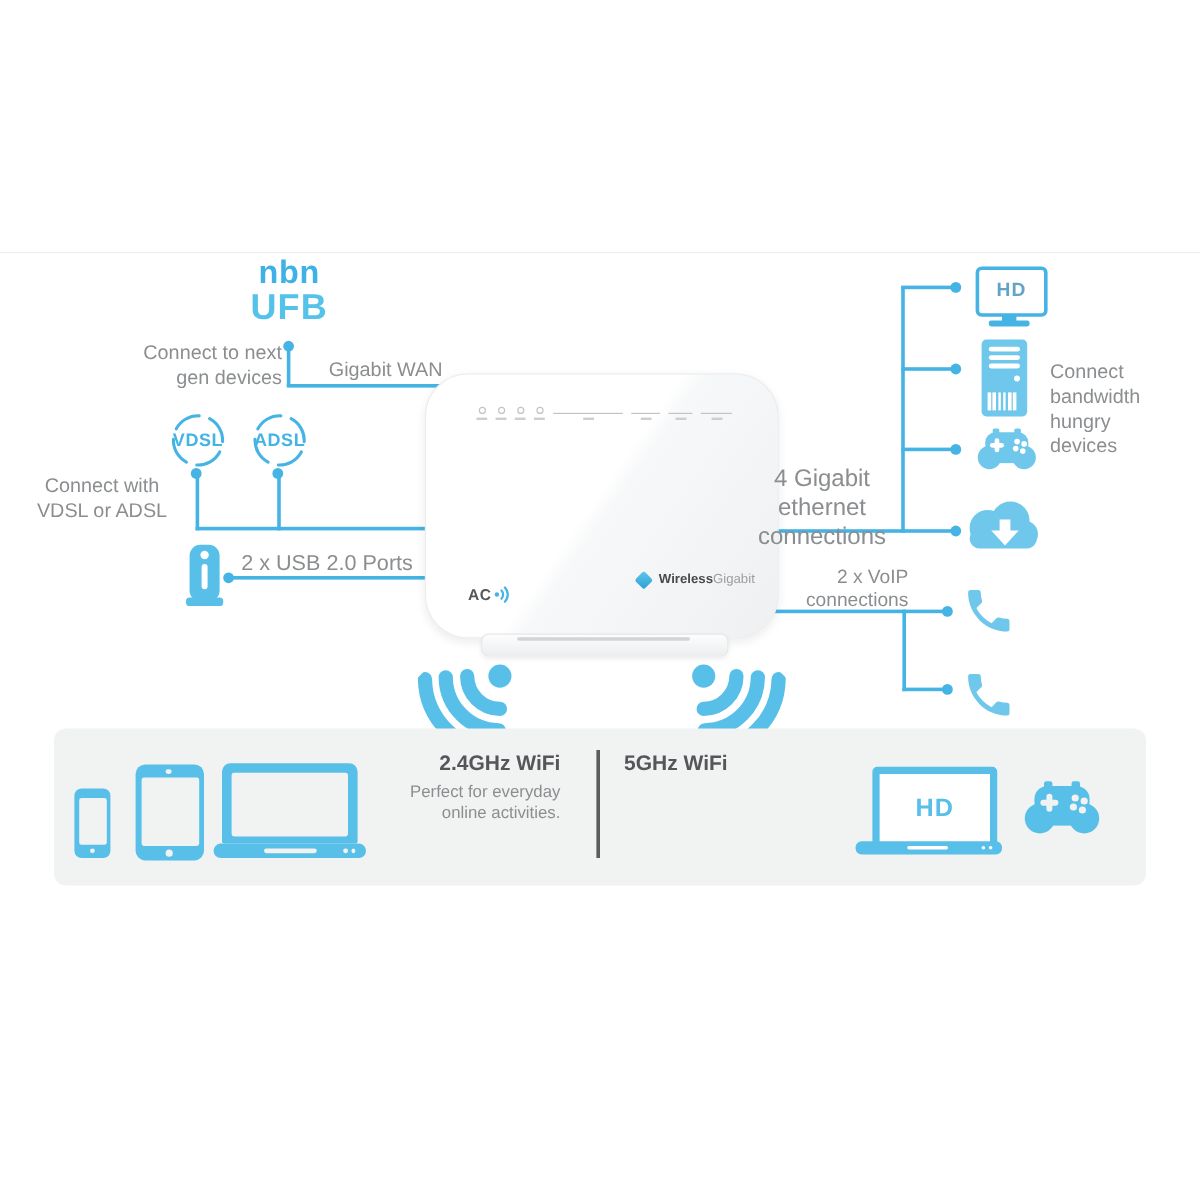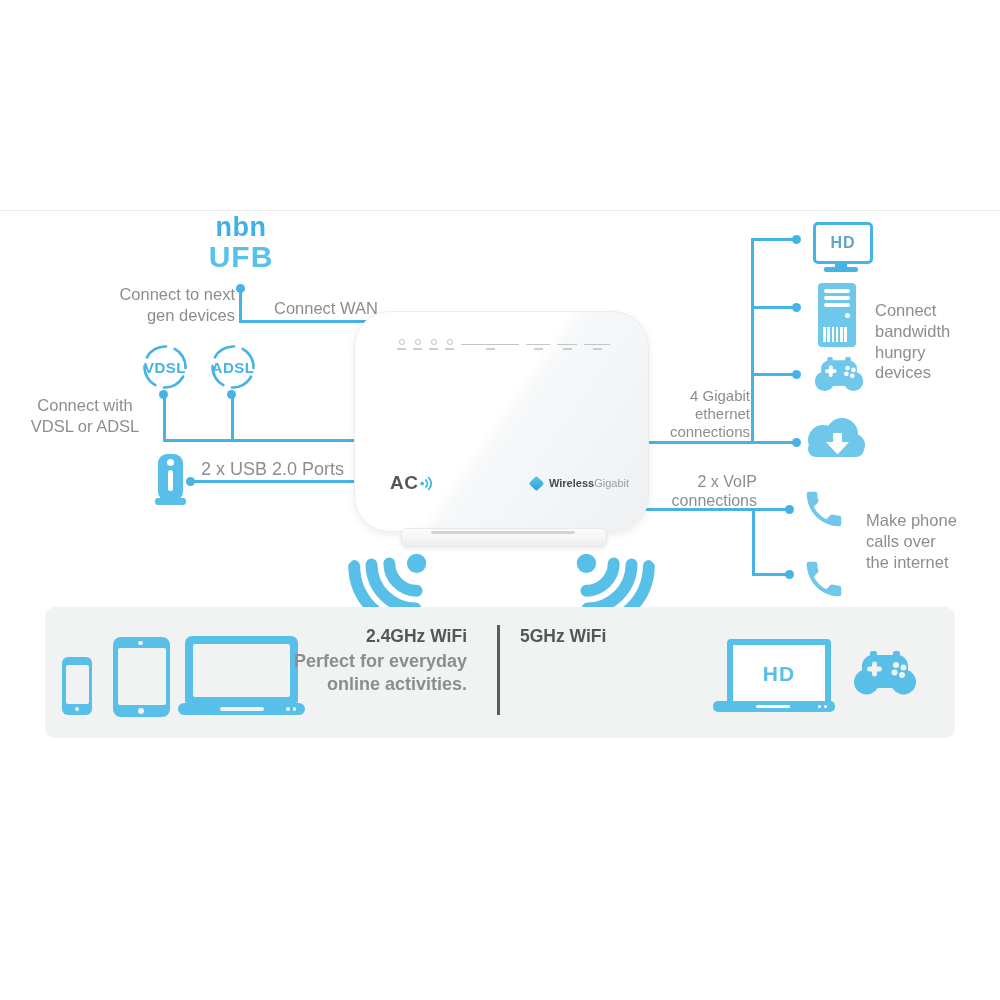--- a/index.html
+++ b/index.html
@@ -29,21 +29,21 @@
   .rbase{left:401px;top:528px;width:204px;height:17px;border-radius:6px;
          background:linear-gradient(#fdfdfd,#eceeef);border:1px solid #e7e8ea;
          box-shadow:0 2px 4px rgba(0,0,0,.08);}
   .rslot{left:431px;top:531px;width:144px;height:3px;background:#d3d4d6;border-radius:2px;}
   .leds{left:397px;top:339px;width:208px;display:flex;align-items:flex-end;gap:7px;}
   .ledu{display:flex;flex-direction:column;align-items:center;width:13px;}
   .led{width:4px;height:4px;border:1px solid #c2c4c6;border-radius:50%;}
   .ledlab{width:9px;height:1.5px;background:#cdced0;margin-top:3px;}
   .grp{display:flex;flex-direction:column;align-items:center;}
   .gline{height:1.5px;background:#c2c4c6;}
-  .aclogo{left:390px;top:472px;font-size:19px;font-weight:bold;color:#55585b;
+  .aclogo{left:390px;top:488px;font-size:13px;font-weight:bold;color:#55585b;
           letter-spacing:.5px;display:flex;align-items:center;}
   .ncw{left:531px;top:477px;display:flex;align-items:center;font-size:11px;}
   .diamond{width:11px;height:11px;transform:rotate(45deg);border-radius:2px;
            background:linear-gradient(135deg,#5ec6ec,#2d9fd6);margin-right:7px;}
   .ncb{font-weight:bold;color:#47494b;}
   .ncl{color:#9b9ea1;}
   
   .tvscreen{left:813px;top:222px;width:54px;height:36px;border:3.5px solid var(--accent);
             border-radius:5px;background:#fff;display:flex;align-items:center;justify-content:center;
             font-size:16px;font-weight:bold;color:var(--hdText);letter-spacing:1px;}
@@ -70,21 +70,21 @@
   .tabhome{position:absolute;left:24.5px;bottom:3px;width:6px;height:6px;border-radius:50%;background:#f1f2f2;}
   .lapscr{position:absolute;left:140px;top:29px;width:113px;height:67px;background:var(--icon2);border-radius:7px 7px 2px 2px;}
   .lapinner{position:absolute;left:8px;right:8px;top:8px;bottom:6px;background:#f1f2f2;border-radius:2px;}
   .lapbase{position:absolute;left:133px;top:96px;width:127px;height:12px;background:var(--icon2);border-radius:6px;}
   .lapslot{position:absolute;left:42px;top:4px;width:44px;height:3.5px;background:#f1f2f2;border-radius:2px;}
   .lapdots{position:absolute;right:9px;top:4px;display:flex;gap:3px;}
   .lapdots span{width:3.5px;height:3.5px;border-radius:50%;background:#f1f2f2;}
   .w24{position:absolute;right:488px;top:19px;text-align:right;}
   .w5{position:absolute;left:475px;top:19px;text-align:center;}
   .wtitle{font-size:17.5px;font-weight:bold;color:var(--textDark);margin-bottom:3px;}
-  .wdesc{font-size:18px;color:var(--textGray);line-height:1.3;font-weight:bold;}
+  .wdesc{font-size:14px;color:var(--textGray);line-height:1.3;}
   .bdiv{position:absolute;left:452px;top:18px;width:2.5px;height:90px;background:#5a5c5f;}
   .hdlap{position:absolute;left:682px;top:32px;width:92px;height:58px;border:6px solid var(--icon2);
          border-radius:4px;background:#fff;display:flex;align-items:center;justify-content:center;
          font-size:21px;font-weight:bold;color:var(--icon2);letter-spacing:1px;}
   .hdbase{position:absolute;left:668px;top:94px;width:122px;height:11px;background:var(--icon2);border-radius:5px;}
   .hdslot{position:absolute;left:43px;top:3.5px;width:34px;height:3px;background:#fff;border-radius:2px;}
   .hddots{position:absolute;right:8px;top:3.5px;display:flex;gap:3px;}
   .hddots span{width:3px;height:3px;border-radius:50%;background:#fff;}
   .topline{left:0;top:210px;width:1000px;height:1px;background:#ededee;}
 </style>
@@ -118,21 +118,21 @@
   <div class="dot" style="left:792px;top:303px;"></div>
   <div class="dot" style="left:792px;top:370px;"></div>
   <div class="dot" style="left:792px;top:438px;"></div>
   <div class="dot" style="left:785px;top:505px;"></div>
   <div class="dot" style="left:785px;top:570px;"></div>
 
   <div class="abs nbn1">nbn</div>
   <div class="abs nbn2">UFB</div>
   <div class="abs gray r ml" style="left:80px;top:284px;width:155px;">Connect to next
 gen devices</div>
-  <div class="abs gray" style="left:274px;top:298px;">Connect WAN</div>
+  <div class="abs gray" style="left:274px;top:298px;">Gigabit WAN</div>
 
   <div class="abs dslwrap" style="left:141px;top:343px;">
     <svg width="48" height="48" viewBox="0 0 48 48">
       <circle cx="24" cy="24" r="20.5" fill="none" stroke="var(--accent)" stroke-width="2.6" stroke-dasharray="23 9" stroke-linecap="round" transform="rotate(28 24 24)"></circle>
     </svg>
     <div class="dsllab">VDSL</div>
   </div>
   <div class="abs dslwrap" style="left:209px;top:343px;">
     <svg width="48" height="48" viewBox="0 0 48 48">
       <circle cx="24" cy="24" r="20.5" fill="none" stroke="var(--accent)" stroke-width="2.6" stroke-dasharray="23 9" stroke-linecap="round" transform="rotate(28 24 24)"></circle>
@@ -248,21 +248,21 @@
       <rect x="40" y="1" width="7" height="7" rx="2"></rect>
     </g>
     <rect x="14" y="16.5" width="15" height="5" rx="2.5" fill="#fff"></rect>
     <rect x="19" y="11.5" width="5" height="15" rx="2.5" fill="#fff"></rect>
     <circle cx="43" cy="15" r="3" fill="#fff"></circle>
     <circle cx="50.5" cy="17.5" r="3" fill="#fff"></circle>
     <circle cx="41.5" cy="22.5" r="3" fill="#fff"></circle>
     <circle cx="49" cy="25" r="3" fill="#fff"></circle>
   </svg>
 
-  <div class="abs gray r ml" style="left:620px;top:387px;width:130px;font-size:15px;line-height:1.2;">4 Gigabit
+  <div class="abs gray r ml" style="left:620px;top:387px;width:130px;font-size:20px;line-height:1.2;text-align:center;">4 Gigabit
 ethernet
 connections</div>
 
   <svg class="abs" style="left:799px;top:413px;" width="68" height="52" viewBox="0 0 68 52">
     <g fill="var(--icon)">
       <circle cx="24" cy="27" r="15"></circle>
       <circle cx="43" cy="21" r="16"></circle>
       <circle cx="55" cy="32" r="11"></circle>
       <rect x="9" y="28" width="56" height="16" rx="8"></rect>
     </g>
@@ -270,23 +270,20 @@
   </svg>
 
   <div class="abs gray r ml" style="left:627px;top:472px;width:130px;font-size:16px;line-height:1.2;">2 x VoIP
 connections</div>
   <svg class="abs" style="left:801px;top:486px;" width="46" height="46" viewBox="0 0 24 24">
     <path fill="var(--icon)" d="M6.62 10.79c1.44 2.83 3.76 5.14 6.59 6.59l2.2-2.21c.27-.27.67-.36 1.02-.24 1.12.37 2.33.57 3.57.57.55 0 1 .45 1 1V20c0 .55-.45 1-1 1-9.39 0-17-7.61-17-17 0-.55.45-1 1-1h3.5c.55 0 1 .45 1 1 0 1.25.2 2.45.57 3.57.11.35.03.74-.25 1.02l-2.2 2.2z"></path>
   </svg>
   <svg class="abs" style="left:801px;top:556px;" width="46" height="46" viewBox="0 0 24 24">
     <path fill="var(--icon)" d="M6.62 10.79c1.44 2.83 3.76 5.14 6.59 6.59l2.2-2.21c.27-.27.67-.36 1.02-.24 1.12.37 2.33.57 3.57.57.55 0 1 .45 1 1V20c0 .55-.45 1-1 1-9.39 0-17-7.61-17-17 0-.55.45-1 1-1h3.5c.55 0 1 .45 1 1 0 1.25.2 2.45.57 3.57.11.35.03.74-.25 1.02l-2.2 2.2z"></path>
   </svg>
-  <div class="abs gray ml" style="left:866px;top:510px;">Make phone
-calls over
-the internet</div>
 
   <div class="abs band">
     <div class="phone">
       <div class="phscr"></div>
         <div class="phdot"></div>
     </div>
     <div class="tab">
       <div class="tabscr"></div>
         <div class="tabcam"></div>
         <div class="tabhome"></div>

